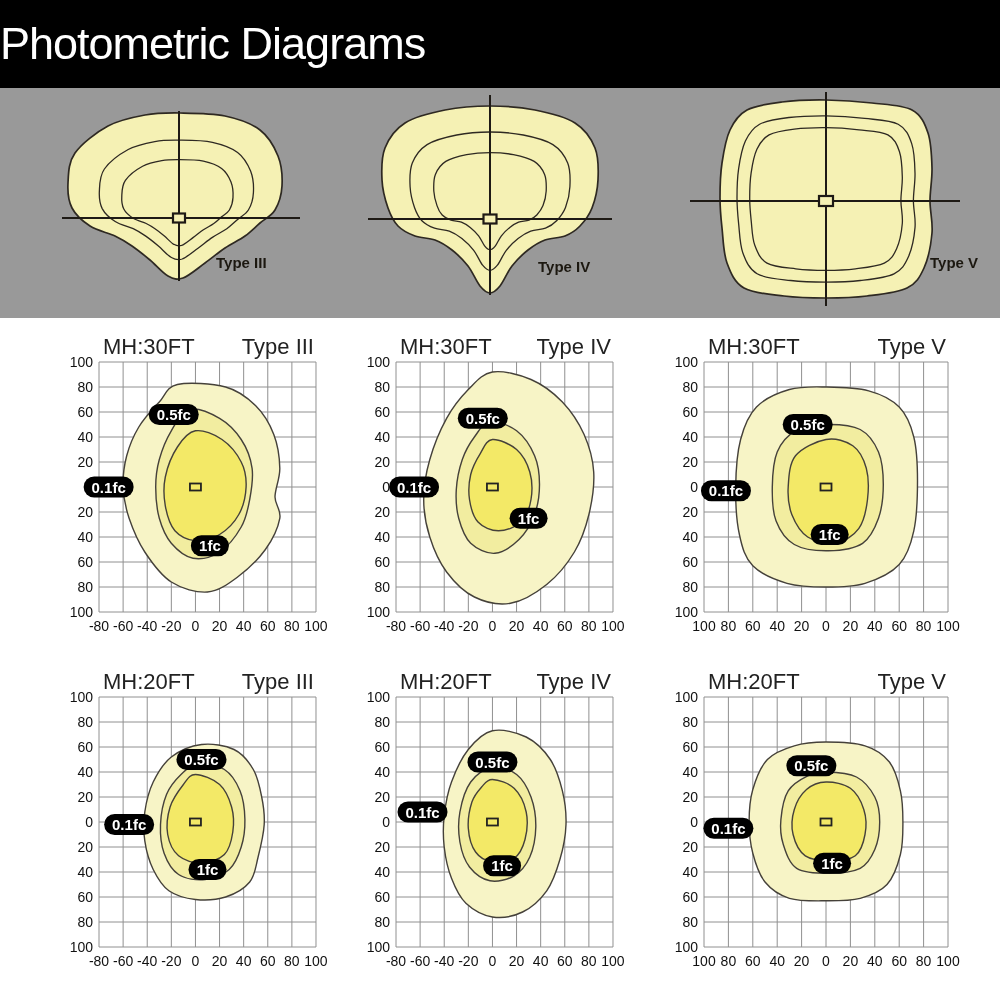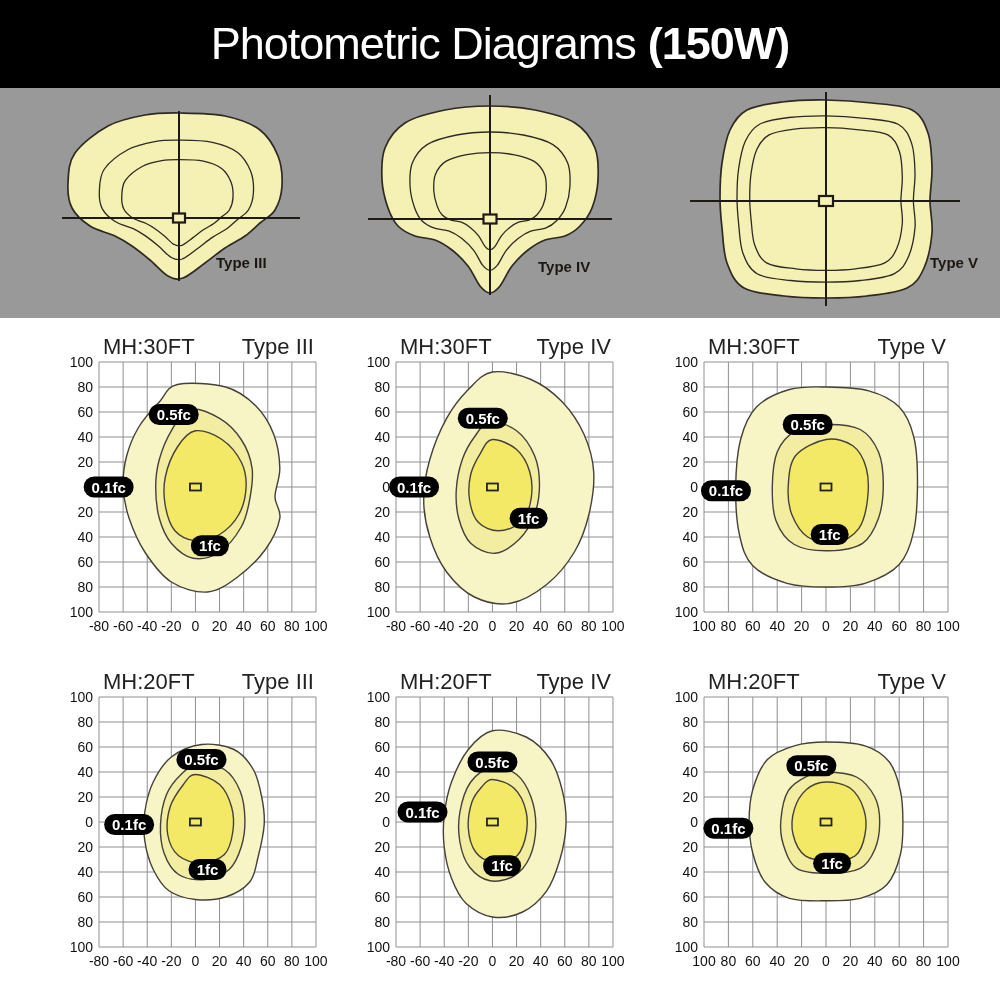--- a/index.html
+++ b/index.html
@@ -3,21 +3,21 @@
 <meta charset="utf-8">
 <style>
   * { margin:0; padding:0; box-sizing:border-box; }
   html,body { background:#ffffff; }
   body { font-family:"Liberation Sans", sans-serif; }
   .page { position:relative; width:1000px; height:1000px; background:#ffffff; overflow:hidden; }
 
   .header {
     position:absolute; left:0; top:0; width:1000px; height:88px;
     background:#000000; color:#ffffff;
-    display:flex; align-items:center; justify-content:center;
+    display:flex; align-items:center; justify-content:flex-start;
   }
   .header .t-reg { font-size:45px; font-weight:400; letter-spacing:-1px; }
   .header .t-bold { font-size:45px; font-weight:700; letter-spacing:-1px; margin-left:12px; }
 
   .panel {
     position:absolute; left:0; top:88px; width:1000px; height:230px;
     background:#999999;
   }
   .dist { position:absolute; top:0; width:310px; height:230px; }
   .dist-1 { left:20px; }
@@ -41,21 +41,20 @@
   .cs-4 { left:345px; top:349px; }
   .cs-5 { left:653px; top:349px; }
 </style>
 </head>
 <body>
 
 <div class="page">
 
   <header class="header">
     <span class="t-reg">Photometric Diagrams</span>
-    <span class="t-bold">(150W)</span>
   </header>
 
   <section class="panel">
     <div class="dist dist-1">
       <svg width="310" height="230">
           <path d="M 160.0,25.0 C 173.3,25.2 191.7,25.2 205.0,28.0 C 218.3,30.8 231.2,35.3 240.0,42.0 C 248.8,48.7 254.3,58.7 258.0,68.0 C 261.7,77.3 262.5,89.0 262.0,98.0 C 261.5,107.0 258.7,115.8 255.0,122.0 C 251.3,128.2 245.0,130.7 240.0,135.0 C 235.0,139.3 230.8,143.8 225.0,148.0 C 219.2,152.2 211.7,155.5 205.0,160.0 C 198.3,164.5 192.0,170.0 185.0,175.0 C 178.0,180.0 169.2,187.8 163.0,190.0 C 156.8,192.2 153.5,191.0 148.0,188.0 C 142.5,185.0 136.0,177.0 130.0,172.0 C 124.0,167.0 117.8,162.0 112.0,158.0 C 106.2,154.0 102.0,151.3 95.0,148.0 C 88.0,144.7 77.2,142.7 70.0,138.0 C 62.8,133.3 55.7,127.2 52.0,120.0 C 48.3,112.8 47.5,104.2 48.0,95.0 C 48.5,85.8 48.3,74.5 55.0,65.0 C 61.7,55.5 76.3,44.3 88.0,38.0 C 99.7,31.7 113.0,29.2 125.0,27.0 C 137.0,24.8 146.7,24.8 160.0,25.0 Z" fill="#f5f1b4" stroke="#2e2922" stroke-width="1.7"></path>
           <path d="M 160.0,52.2 C 169.6,52.3 182.8,52.3 192.4,54.3 C 202.0,56.4 211.2,59.6 217.6,64.4 C 224.0,69.2 227.9,76.4 230.6,83.1 C 233.2,89.8 233.8,98.2 233.4,104.7 C 233.1,111.2 231.0,117.6 228.4,122.0 C 225.8,126.4 221.2,128.2 217.6,131.4 C 214.0,134.5 211.0,137.7 206.8,140.7 C 202.6,143.7 197.2,146.1 192.4,149.4 C 187.6,152.6 183.0,156.6 178.0,160.2 C 173.0,163.8 166.6,169.4 162.2,171.0 C 157.7,172.5 155.3,171.7 151.4,169.5 C 147.4,167.4 142.7,161.6 138.4,158.0 C 134.1,154.4 129.6,150.8 125.4,147.9 C 121.2,145.0 118.2,143.1 113.2,140.7 C 108.2,138.3 100.4,136.9 95.2,133.5 C 90.0,130.2 84.9,125.7 82.2,120.6 C 79.6,115.4 79.0,109.2 79.4,102.6 C 79.7,96.0 79.6,87.8 84.4,81.0 C 89.2,74.1 99.8,66.1 108.2,61.5 C 116.6,57.0 126.2,55.2 134.8,53.6 C 143.4,52.0 150.4,52.0 160.0,52.2 Z" fill="none" stroke="#2e2922" stroke-width="1.3"></path>
           <path d="M 160.0,71.6 C 166.9,71.6 176.5,71.6 183.4,73.1 C 190.3,74.6 197.0,76.9 201.6,80.4 C 206.2,83.9 209.1,89.1 211.0,93.9 C 212.9,98.8 213.3,104.8 213.0,109.5 C 212.8,114.2 211.3,118.8 209.4,122.0 C 207.5,125.2 204.2,126.5 201.6,128.8 C 199.0,131.0 196.8,133.4 193.8,135.5 C 190.8,137.7 186.9,139.4 183.4,141.8 C 179.9,144.1 176.6,147.0 173.0,149.6 C 169.4,152.2 164.8,156.2 161.6,157.4 C 158.4,158.5 156.6,157.9 153.8,156.3 C 150.9,154.8 147.5,150.6 144.4,148.0 C 141.3,145.4 138.1,142.8 135.0,140.7 C 132.0,138.6 129.8,137.3 126.2,135.5 C 122.6,133.8 116.9,132.7 113.2,130.3 C 109.5,127.9 105.7,124.7 103.8,121.0 C 101.9,117.2 101.5,112.7 101.8,108.0 C 102.0,103.2 101.9,97.3 105.4,92.4 C 108.9,87.4 116.5,81.6 122.6,78.3 C 128.6,75.0 135.6,73.7 141.8,72.6 C 148.0,71.5 153.1,71.5 160.0,71.6 Z" fill="none" stroke="#2e2922" stroke-width="1.3"></path>
           <line x1="159" y1="23" x2="159" y2="193" stroke="#1e1a15" stroke-width="2"></line>
           <line x1="42" y1="130" x2="280" y2="130" stroke="#1e1a15" stroke-width="2"></line>

